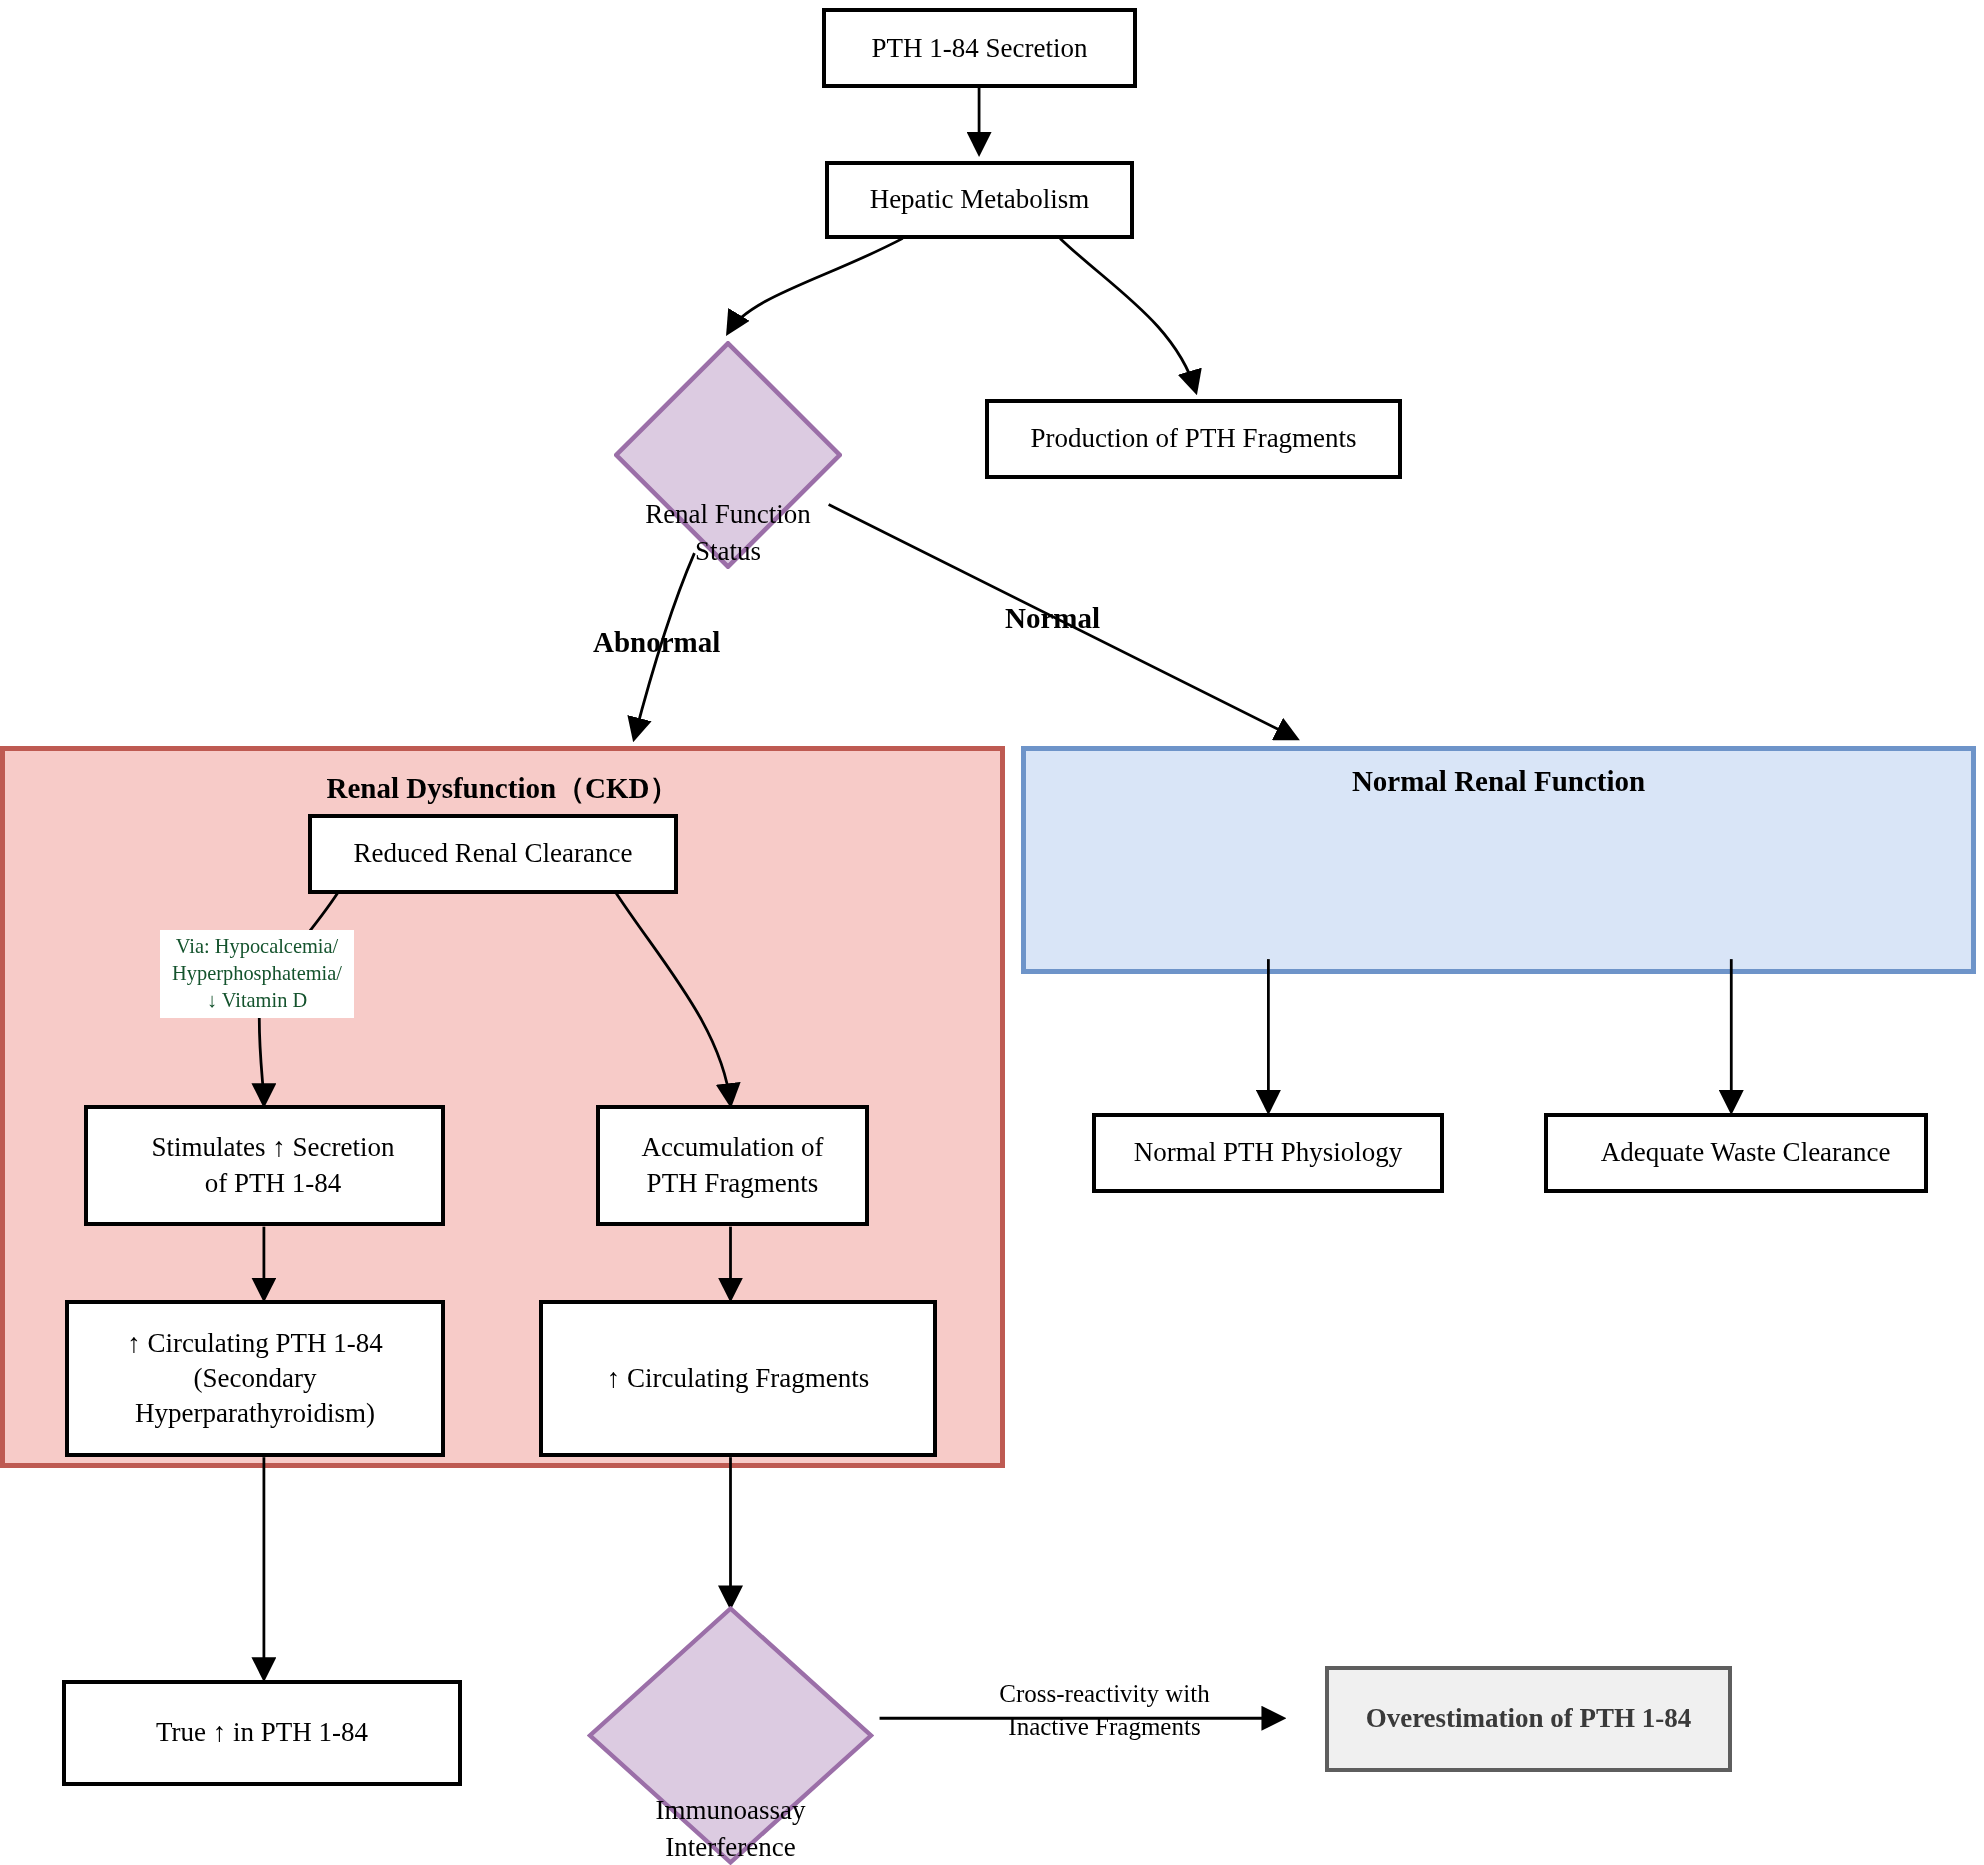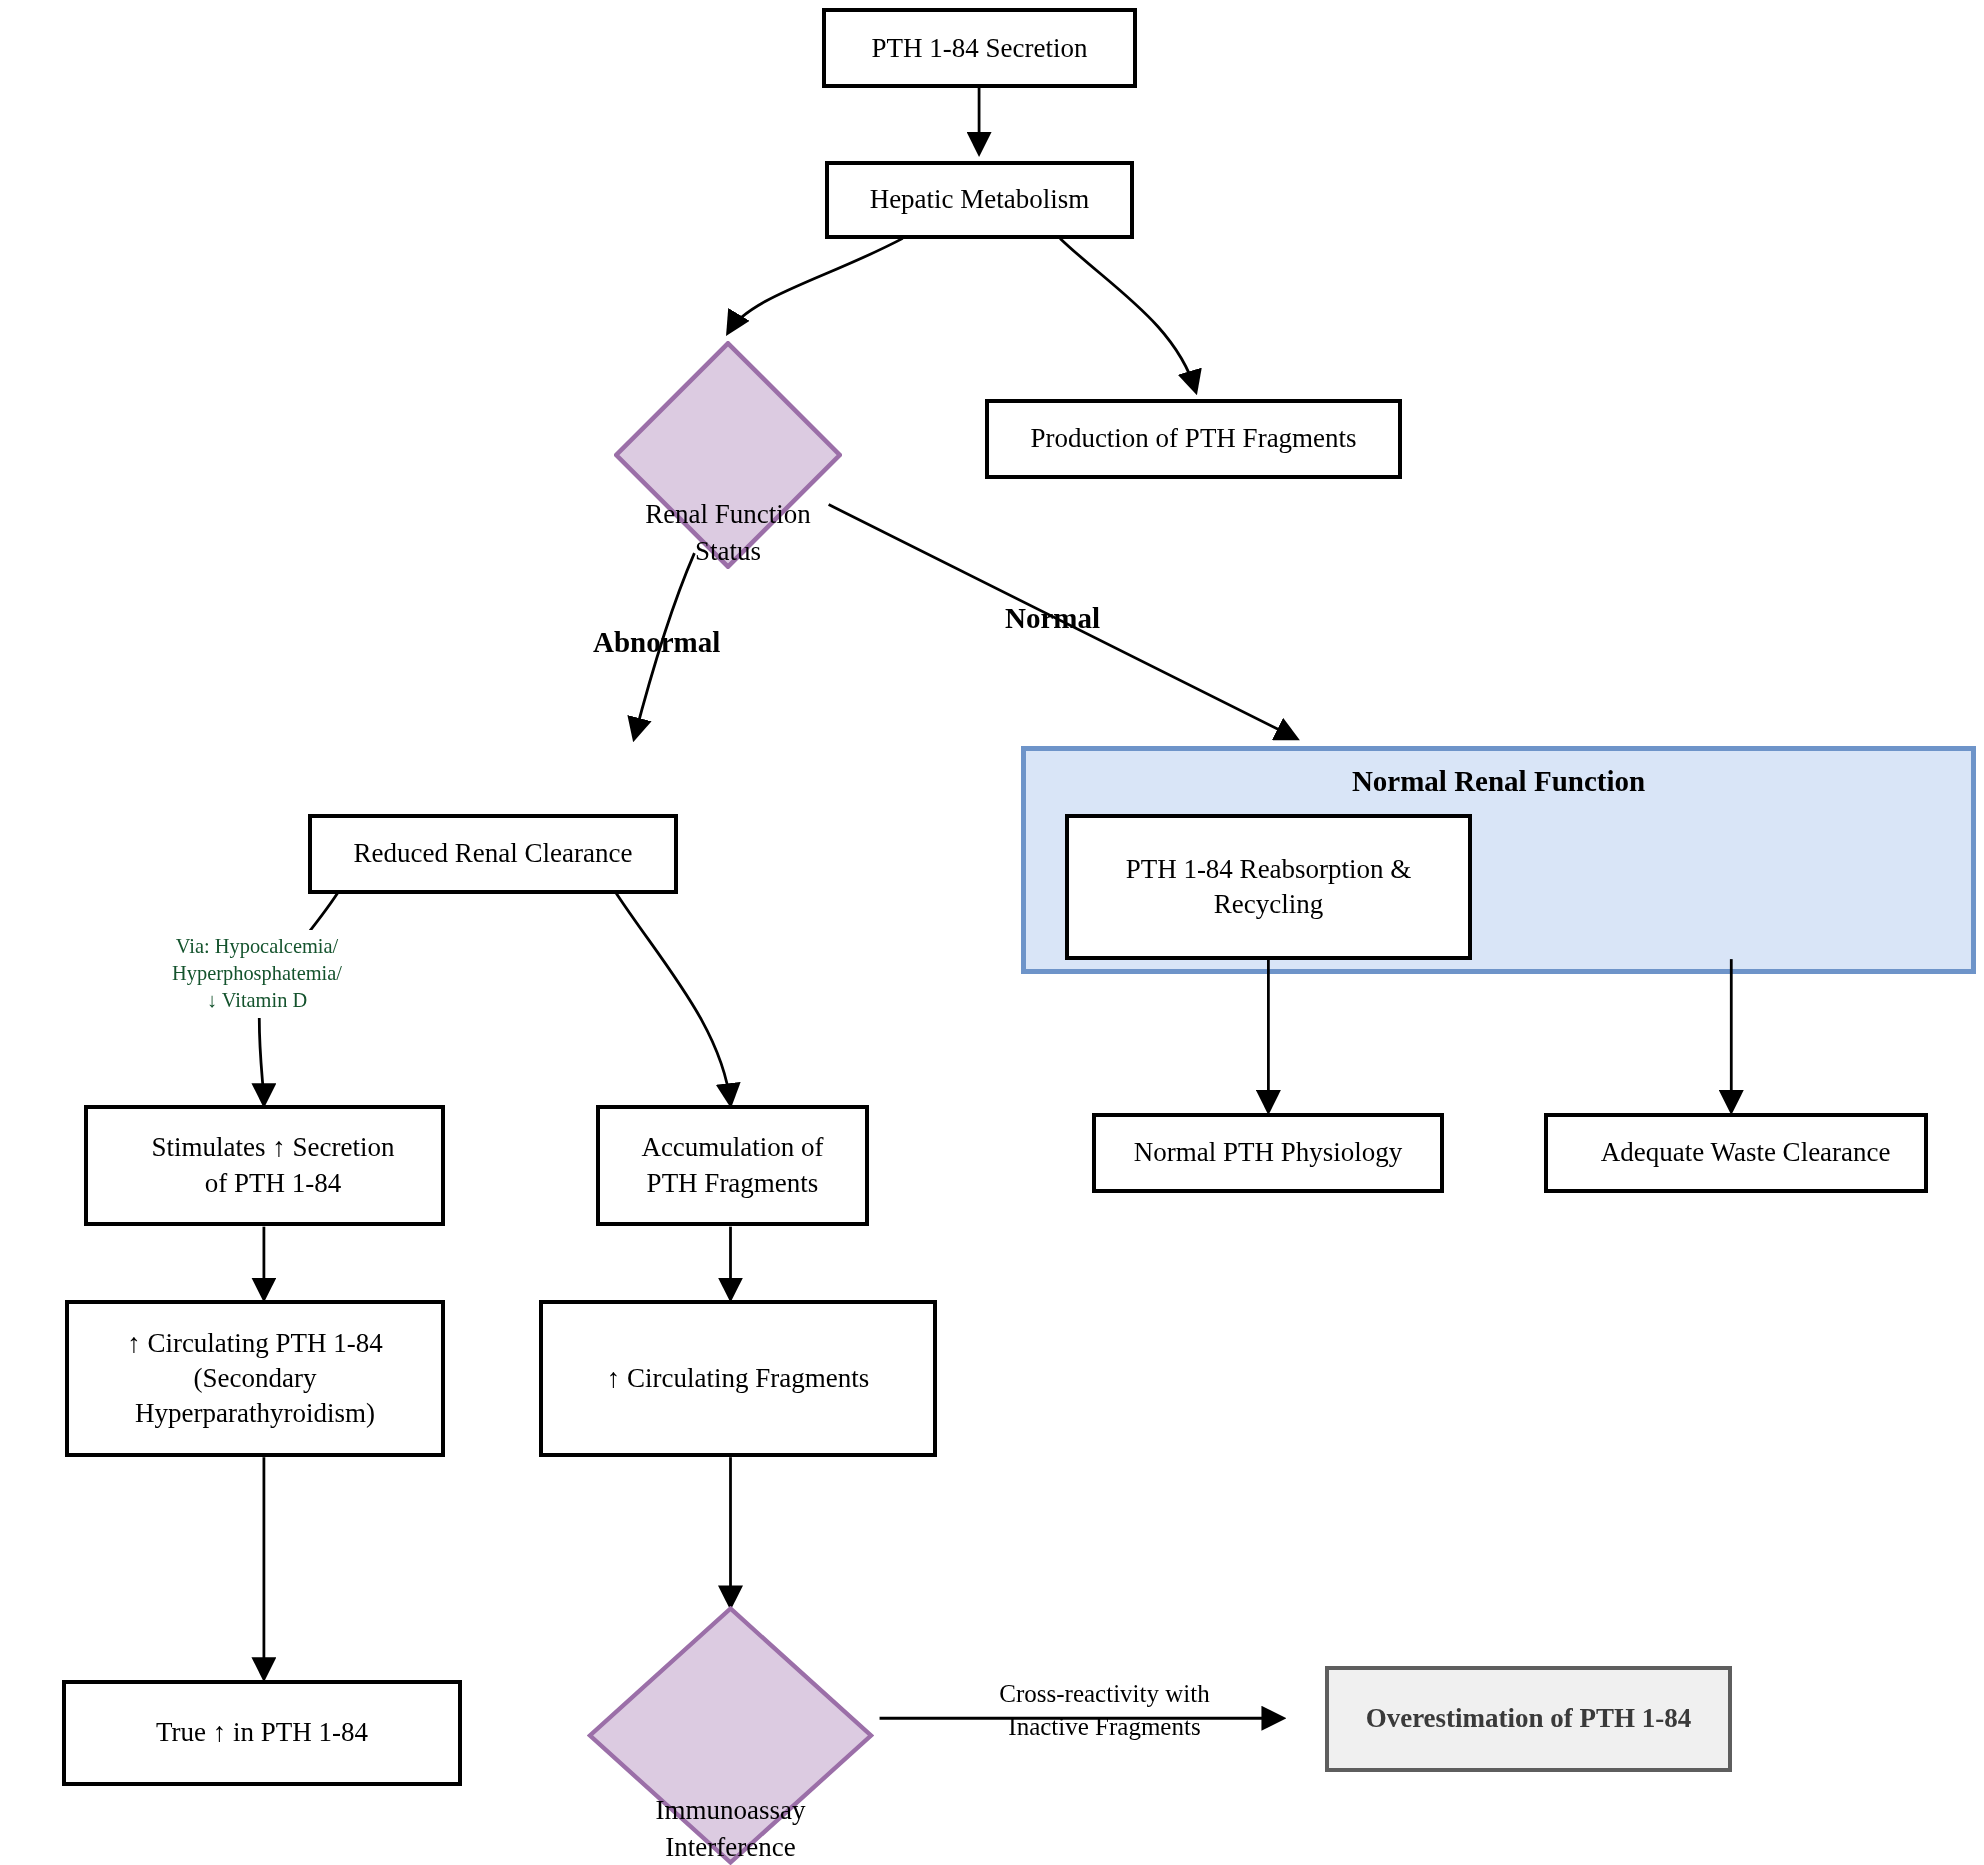--- a/index.html
+++ b/index.html
@@ -104,20 +104,23 @@
     text-align: center;
     background: transparent;
     white-space: nowrap;
   }
 </style>
 </head>
 <body>
 
 <div id="stage">
 
+  <div class="panel panel-ckd" style="left:0px; top:746px; width:1005px; height:722px;">
+    <div class="panel-title" style="top:17.6px;">Renal Dysfunction（CKD）</div>
+  </div>
 
   <div class="panel panel-normal" style="left:1021px; top:746px; width:955px; height:228px;">
     <div class="panel-title" style="top:14px;">Normal Renal Function</div>
   </div>
 
   <svg class="edges" viewBox="0 0 4288 4029">
     <defs>
       <marker id="arrow" viewBox="0 0 12 12" refX="10" refY="6" markerWidth="9" markerHeight="9" orient="auto-start-reverse">
         <path d="M0,0 L12,6 L0,12 z" fill="#000000"></path>
       </marker>
@@ -217,24 +220,20 @@
 Interference</div>
   </div>
 
   <div class="link-label" style="left:954px; top:1678px; width:301px; white-space:pre-line; text-align:center;">Cross-reactivity with
 Inactive Fragments</div>
 
   <div class="node node-gray" style="left:1285px; top:1666px; width:407px; height:106px;margin-left:40px;">
     <span>Overestimation of PTH 1-84</span>
   </div>
 
-  <div class="node" style="left:1065px; top:814px; width:407px; height:146px;">
-    <span style="white-space:pre-line;">PTH 1-84 Reabsorption &amp;
-Recycling</span>
-  </div>
 
 
   <div class="node" style="left:1092px; top:1113px; width:352px; height:80px;">
     <span>Normal PTH Physiology</span>
   </div>
 
   <div class="node" style="left:1544px; top:1113px; width:384px; height:80px;padding-left:24px;">
     <span>Adequate Waste Clearance</span>
   </div>
 

